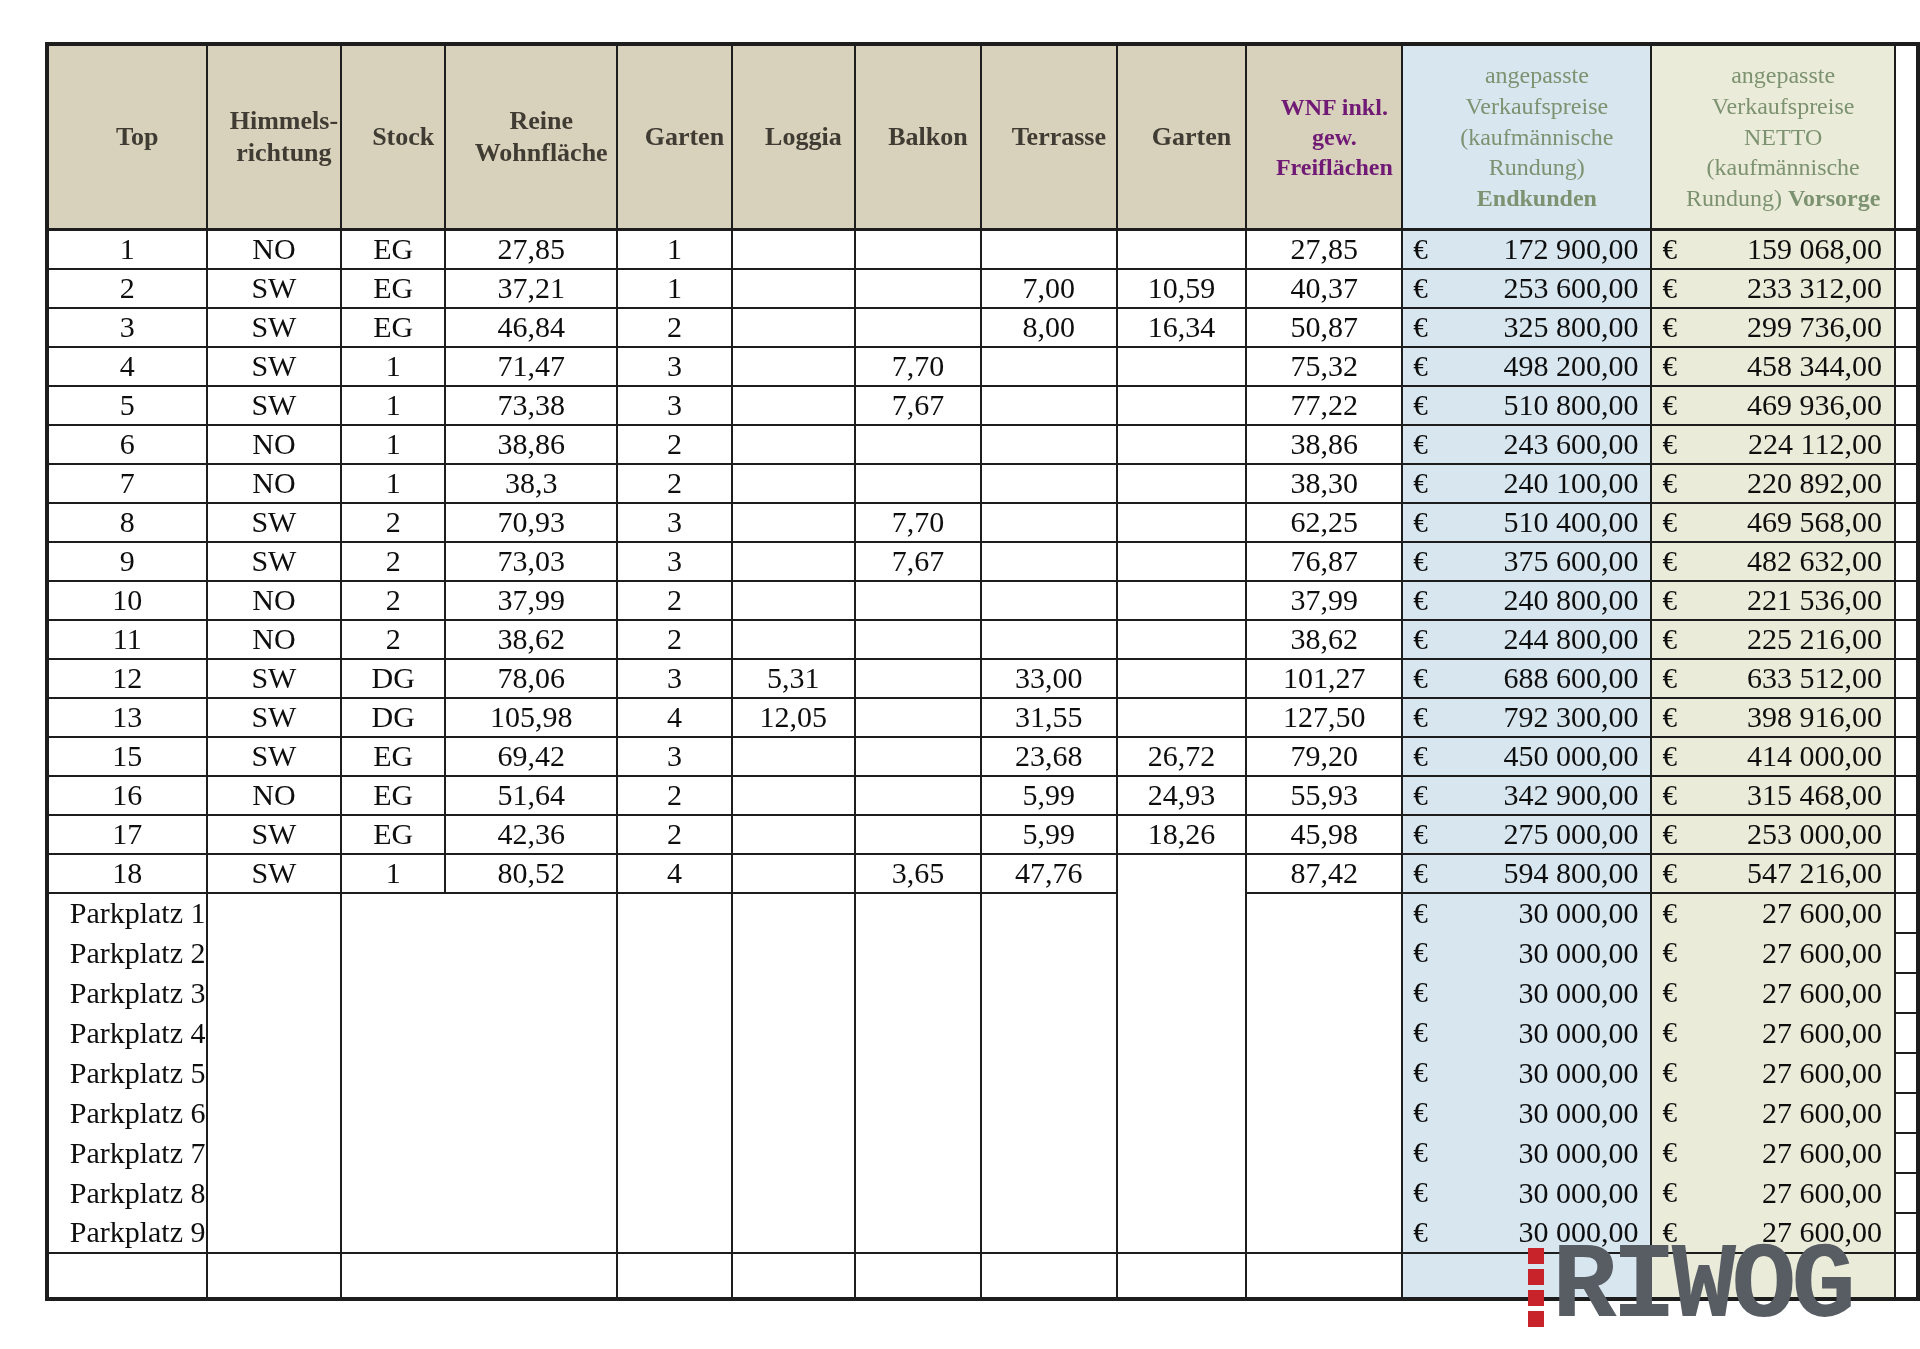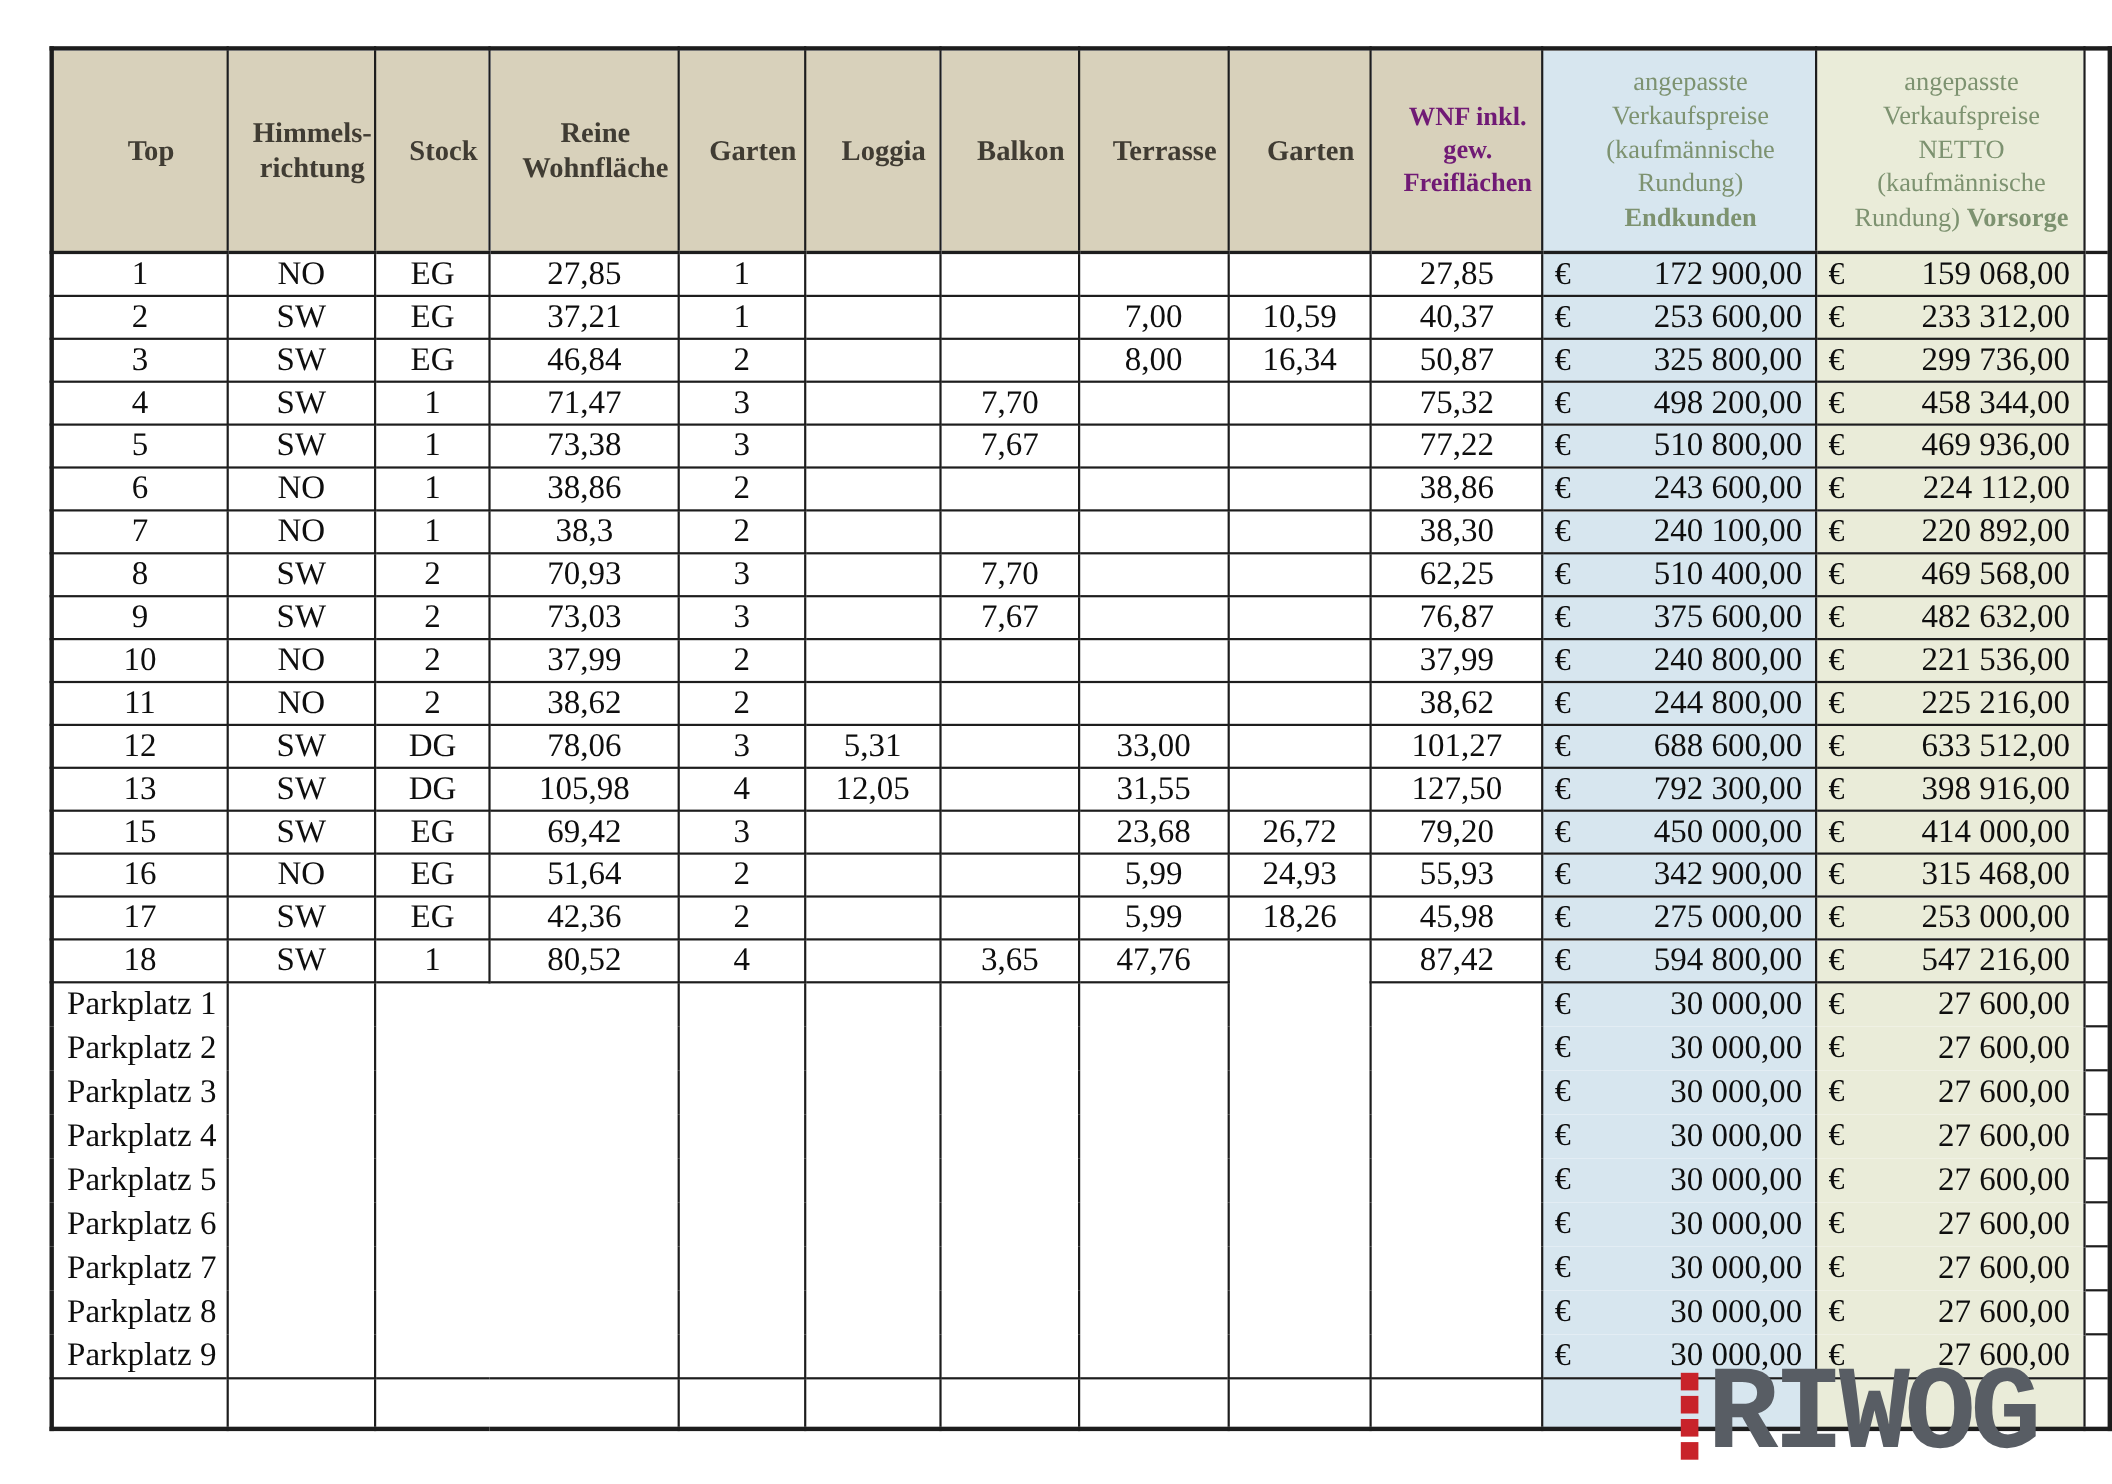--- a/index.html
+++ b/index.html
@@ -24,21 +24,21 @@
   
   tbody tr{height:39px;}
   tbody tr.pk-row{height:40px;}
   tbody tr.last-row{height:46px;}
   td{font-size:30px;color:#0e0e0e;text-align:center;background:#ffffff;}
   td.euro{padding:0;}
   td.bg-blue{background:#d7e6ef;}
   td.bg-cream{background:#eaecd9;}
   .euro-in{display:flex;justify-content:space-between;align-items:center;padding:0 12px 0 10px;}
   .euro-in .cur{font-size:29px;}
-  td.pk-label{text-align:left;padding-left:12px;}
+  td.pk-label{text-align:right;padding-left:12px;}
   td.nhb{border-bottom-style:hidden;}
   td.nht{border-top-style:hidden;}
   
   .logo-squares{position:absolute;left:1528px;top:1248px;z-index:6;}
   .logo-squares .sq{width:16px;height:16px;background:#c8232a;margin-bottom:5px;}
   .logo-text{
     position:absolute;left:1552px;top:1233px;z-index:6;
     font-family:Liberation Mono, monospace;font-weight:bold;
     font-size:108px;line-height:1;letter-spacing:-5px;color:#585d64;
   }

